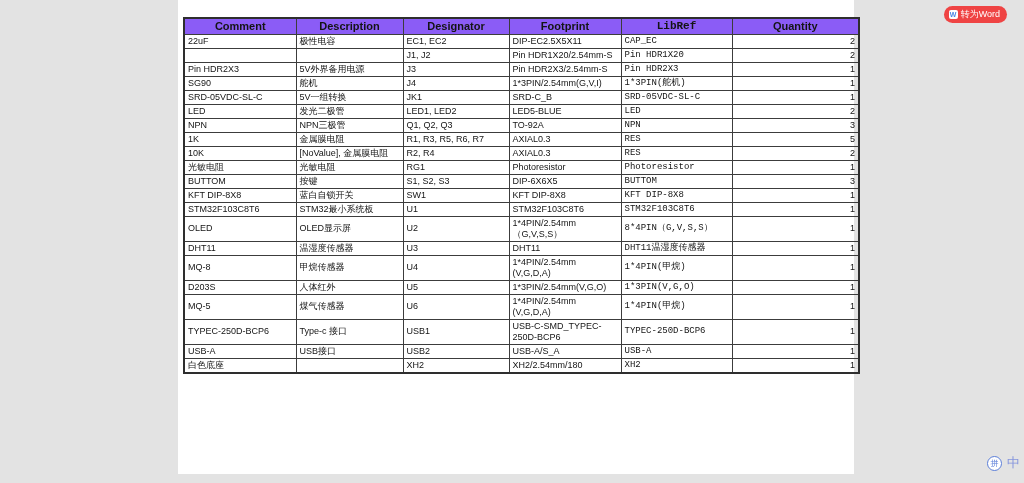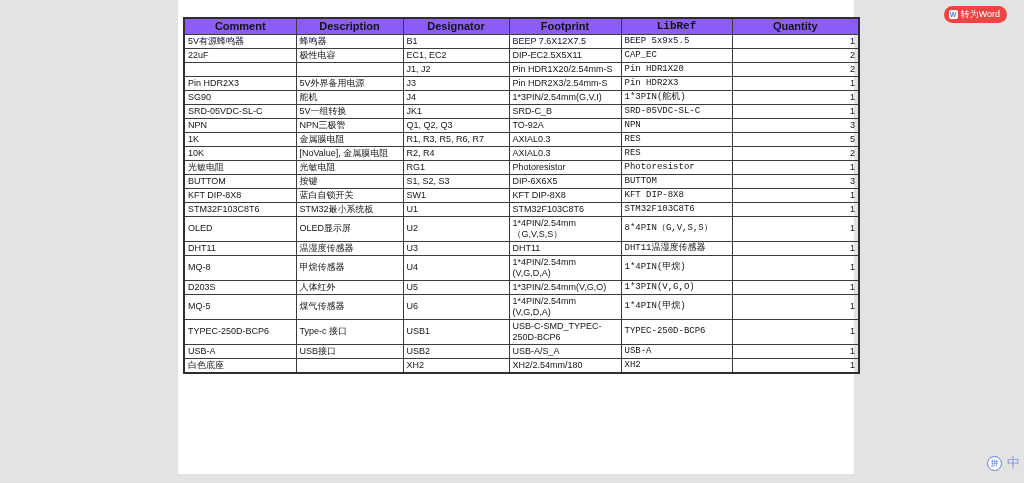--- a/index.html
+++ b/index.html
@@ -119,28 +119,20 @@
             <th class="col-w-0">Comment</th>
             <th class="col-w-1">Description</th>
             <th class="col-w-2">Designator</th>
             <th class="col-w-3">Footprint</th>
             <th class="col-w-4">LibRef</th>
             <th class="col-w-5">Quantity</th>
           </tr>
       </thead>
       <tbody>
           <tr>
-            <td class="col-w-0 col-comment">5V有源蜂鸣器</td>
-            <td class="col-w-1 col-description">蜂鸣器</td>
-            <td class="col-w-2 col-designator">B1</td>
-            <td class="col-w-3 col-footprint">BEEP 7.6X12X7.5</td>
-            <td class="col-w-4 col-libref">BEEP 5x9x5.5</td>
-            <td class="col-w-5 col-quantity">1</td>
-          </tr>
-          <tr>
             <td class="col-w-0 col-comment">22uF</td>
             <td class="col-w-1 col-description">极性电容</td>
             <td class="col-w-2 col-designator">EC1, EC2</td>
             <td class="col-w-3 col-footprint">DIP-EC2.5X5X11</td>
             <td class="col-w-4 col-libref">CAP_EC</td>
             <td class="col-w-5 col-quantity">2</td>
           </tr>
           <tr>
             <td class="col-w-0 col-comment"></td>
             <td class="col-w-1 col-description"></td>
@@ -167,20 +159,28 @@
           </tr>
           <tr>
             <td class="col-w-0 col-comment">SRD-05VDC-SL-C</td>
             <td class="col-w-1 col-description">5V一组转换</td>
             <td class="col-w-2 col-designator">JK1</td>
             <td class="col-w-3 col-footprint">SRD-C_B</td>
             <td class="col-w-4 col-libref">SRD-05VDC-SL-C</td>
             <td class="col-w-5 col-quantity">1</td>
           </tr>
           <tr>
+            <td class="col-w-0 col-comment">LED</td>
+            <td class="col-w-1 col-description">发光二极管</td>
+            <td class="col-w-2 col-designator">LED1, LED2</td>
+            <td class="col-w-3 col-footprint">LED5-BLUE</td>
+            <td class="col-w-4 col-libref">LED</td>
+            <td class="col-w-5 col-quantity">2</td>
+          </tr>
+          <tr>
             <td class="col-w-0 col-comment">NPN</td>
             <td class="col-w-1 col-description">NPN三极管</td>
             <td class="col-w-2 col-designator">Q1, Q2, Q3</td>
             <td class="col-w-3 col-footprint">TO-92A</td>
             <td class="col-w-4 col-libref">NPN</td>
             <td class="col-w-5 col-quantity">3</td>
           </tr>
           <tr>
             <td class="col-w-0 col-comment">1K</td>
             <td class="col-w-1 col-description">金属膜电阻</td>

